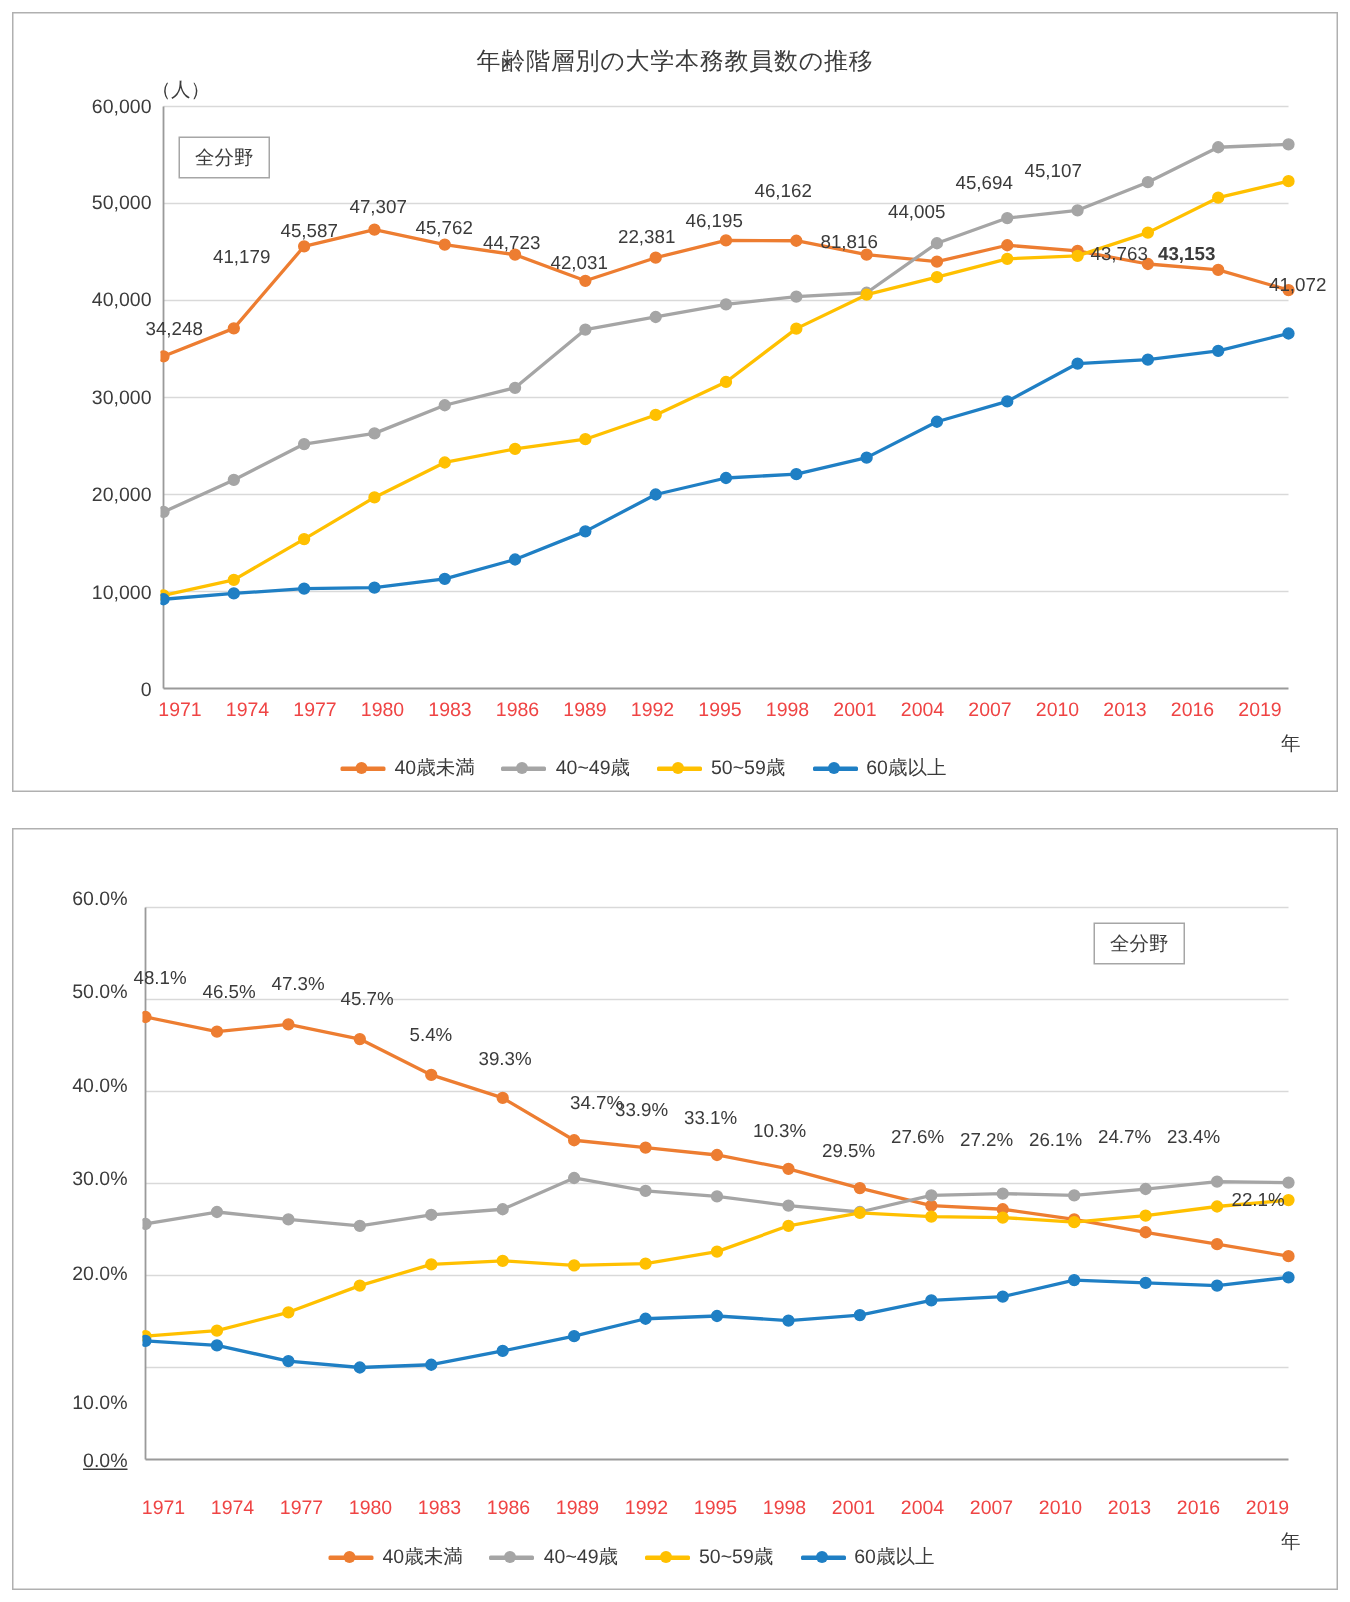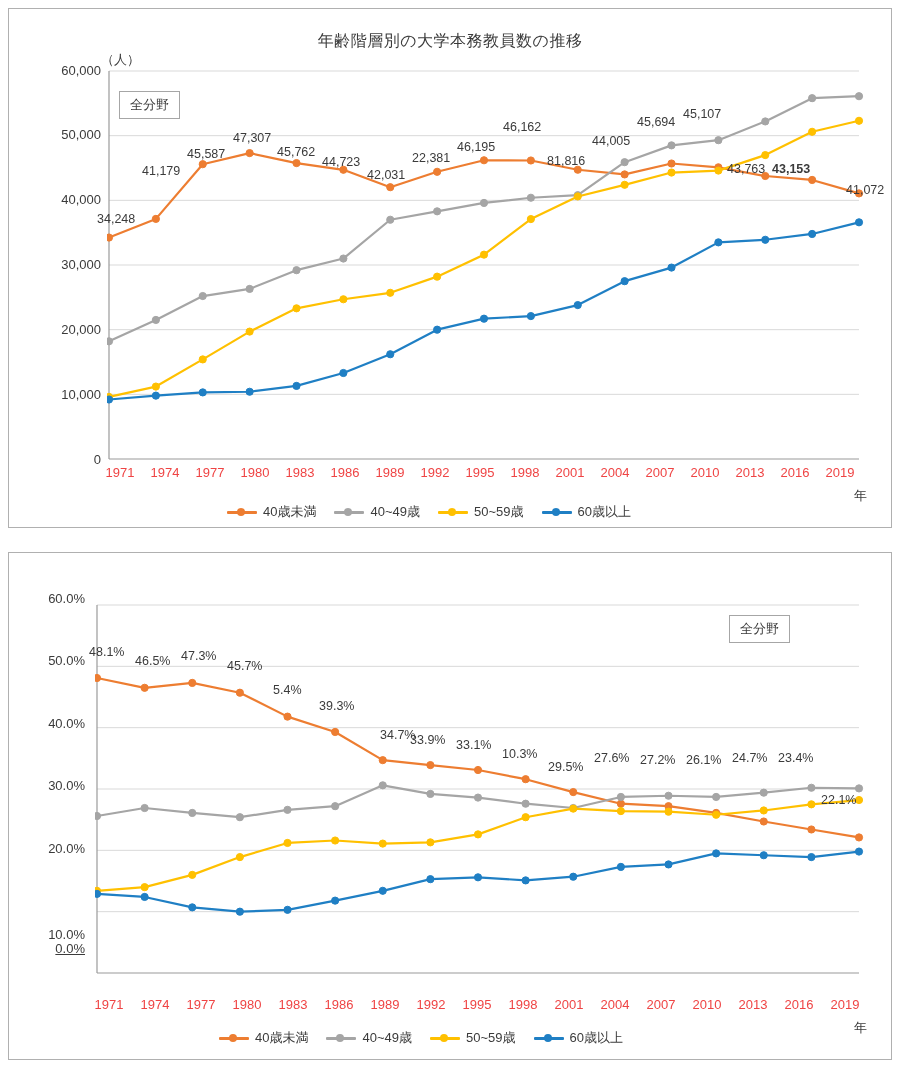--- a/index.html
+++ b/index.html
@@ -301,21 +301,21 @@
   <div class="chart-panel" id="panel-bottom">
     <div class="field-box" style="left:720px; top:62px;">全分野</div>
     <div class="axis-year-label" style="left:845px; top:466px;">年</div>
 
     <div class="ytick" style="left:16px; top:38px;">60.0%</div>
     <div class="ytick" style="left:16px; top:100px;">50.0%</div>
     <div class="ytick" style="left:16px; top:163px;">40.0%</div>
     <div class="ytick" style="left:16px; top:225px;">30.0%</div>
     <div class="ytick" style="left:16px; top:288px;text-align:right;">20.0%</div>
     <div class="ytick" style="left:16px; top:350px;margin-top:24px;">10.0%</div>
-    <div class="ytick" style="left:16px; top:388px;text-decoration:underline;">0.0%</div>
+    <div class="ytick" style="left:16px; top:413px;text-decoration:underline;">0.0%</div>
 
     <div class="plot" id="plot-bottom" style="left:86px; top:46px; width:772px; height:380px;">
       <svg id="svg-bottom" width="772" height="380" viewBox="0 0 772 380">
           <line x1="2" y1="374" x2="764" y2="374" stroke="#9a9a9a" stroke-width="1.2"></line>
           <line x1="2" y1="312.6666666666667" x2="764" y2="312.6666666666667" stroke="#d9d9d9" stroke-width="1"></line>
           <line x1="2" y1="251.33333333333337" x2="764" y2="251.33333333333337" stroke="#d9d9d9" stroke-width="1"></line>
           <line x1="2" y1="190" x2="764" y2="190" stroke="#d9d9d9" stroke-width="1"></line>
           <line x1="2" y1="128.66666666666669" x2="764" y2="128.66666666666669" stroke="#d9d9d9" stroke-width="1"></line>
           <line x1="2" y1="67.33333333333331" x2="764" y2="67.33333333333331" stroke="#d9d9d9" stroke-width="1"></line>
           <line x1="2" y1="6" x2="764" y2="6" stroke="#d9d9d9" stroke-width="1"></line>

